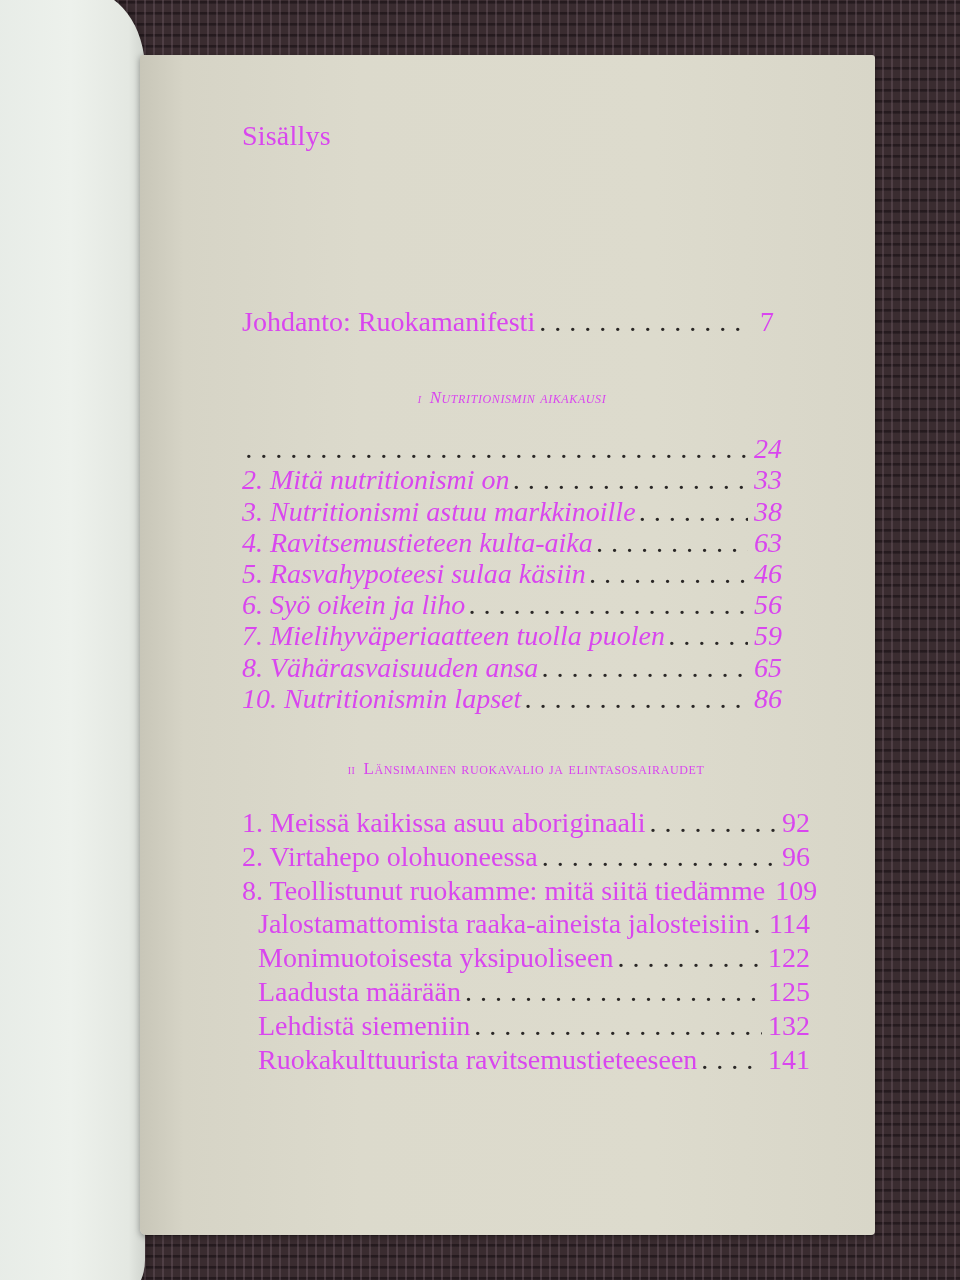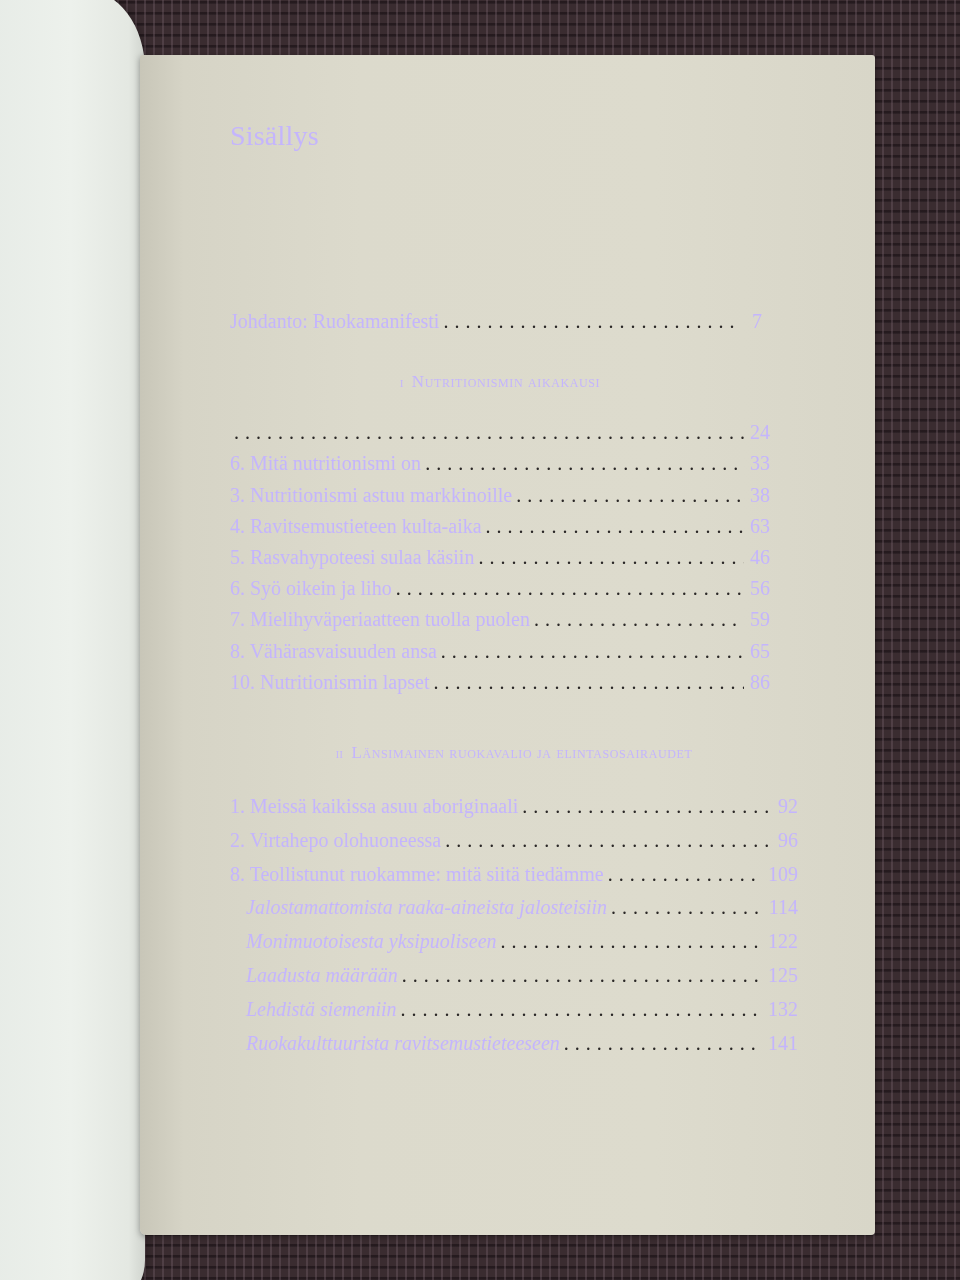--- a/index.html
+++ b/index.html
@@ -34,36 +34,36 @@
     top: -10px;
     width: 165px;
     height: 1310px;
     background: linear-gradient(90deg, #e6ebe6 0%, #edf1ec 55%, #e4e8e2 90%, #d0d4ce 100%);
     border-top-right-radius: 60px 80px;
     border-bottom-right-radius: 30px 40px;
     box-shadow: 3px 0 8px rgba(0,0,0,0.25);
   }
   .toc {
     position: absolute;
-    left: 230px;
+    left: 242px;
     top: 120px;
     width: 570px;
-    color: #c4b5fd;
+    color: #d946ef;
   }
   .toc-title {
     font-size: 28px;
     margin: 0;
     font-weight: normal;
     letter-spacing: 0.2px;
     height: 40px;
   }
   .entry {
     display: flex;
     align-items: baseline;
-    font-size: 20px;
+    font-size: 28px;
     line-height: 31.2px;
     white-space: nowrap;
   }
   .entry .label {
     flex: 0 0 auto;
   }
   .entry .dots {
     flex: 1 1 auto;
     overflow: hidden;
     margin: 0 6px 0 4px;
@@ -74,21 +74,20 @@
     content: ". . . . . . . . . . . . . . . . . . . . . . . . . . . . . . . . . . . . . . . . . . . . . . . . . . . . . . . . . . . . . . . . . . . . . . . .";
     letter-spacing: 0;
     word-spacing: 1px;
   }
   .entry .page {
     flex: 0 0 auto;
     text-align: right;
     min-width: 18px;
   }
   .entry.sub .label {
-    font-style: italic;
     padding-left: 16px;
   }
   .intro {
     margin-top: 146px;
     width: 532px;
   }
   .part-heading {
     text-align: center;
     font-size: 17px;
     font-variant: small-caps;
@@ -97,22 +96,23 @@
     height: 50px;
     line-height: 30px;
     font-weight: normal;
   }
   .part-heading .numeral {
     font-size: 14px;
     margin-right: 8px;
     text-transform: lowercase;
   }
   .part-one {
-    margin-top: 30px;
+    margin-top: 46px;
     width: 540px;
+    font-style: italic;
   }
   .part-two {
     margin-top: 40px;
     width: 568px;
   }
   .part-two .part-heading {
     height: 52px;
   }
   .part-two .entry {
     line-height: 33.8px;
@@ -138,21 +138,21 @@
   </div>
 
   <section class="part-one">
     <h2 class="part-heading"><span class="numeral">i</span><span>Nutritionismin aikakausi</span></h2>
 
     <div class="entry">
         <span class="dots"></span>
         <span class="page">24</span>
       </div>
     <div class="entry">
-        <span class="label">6. Mitä nutritionismi on</span>
+        <span class="label">2. Mitä nutritionismi on</span>
         <span class="dots"></span>
         <span class="page">33</span>
       </div>
     <div class="entry">
         <span class="label">3. Nutritionismi astuu markkinoille</span>
         <span class="dots"></span>
         <span class="page">38</span>
       </div>
     <div class="entry">
         <span class="label">4. Ravitsemustieteen kulta-aika</span>

